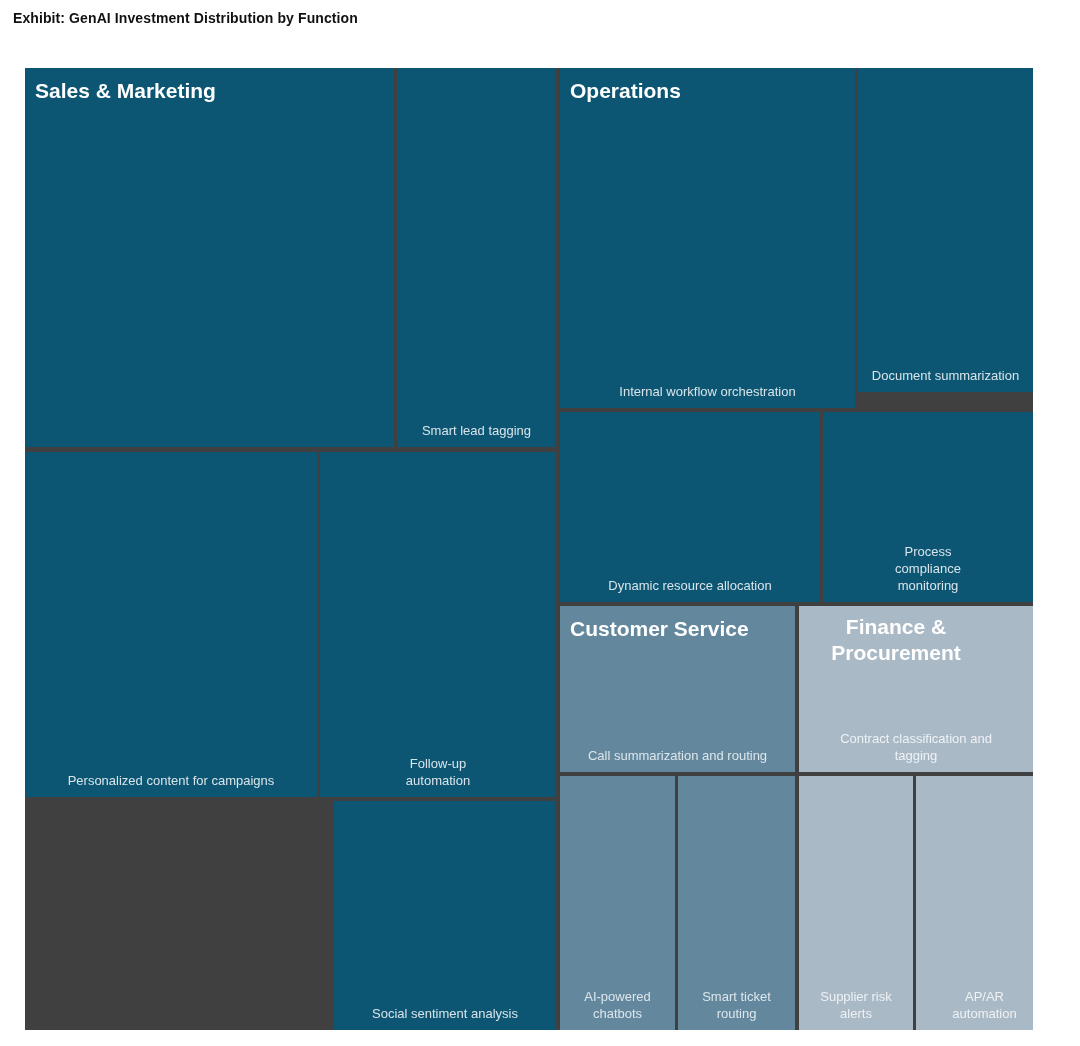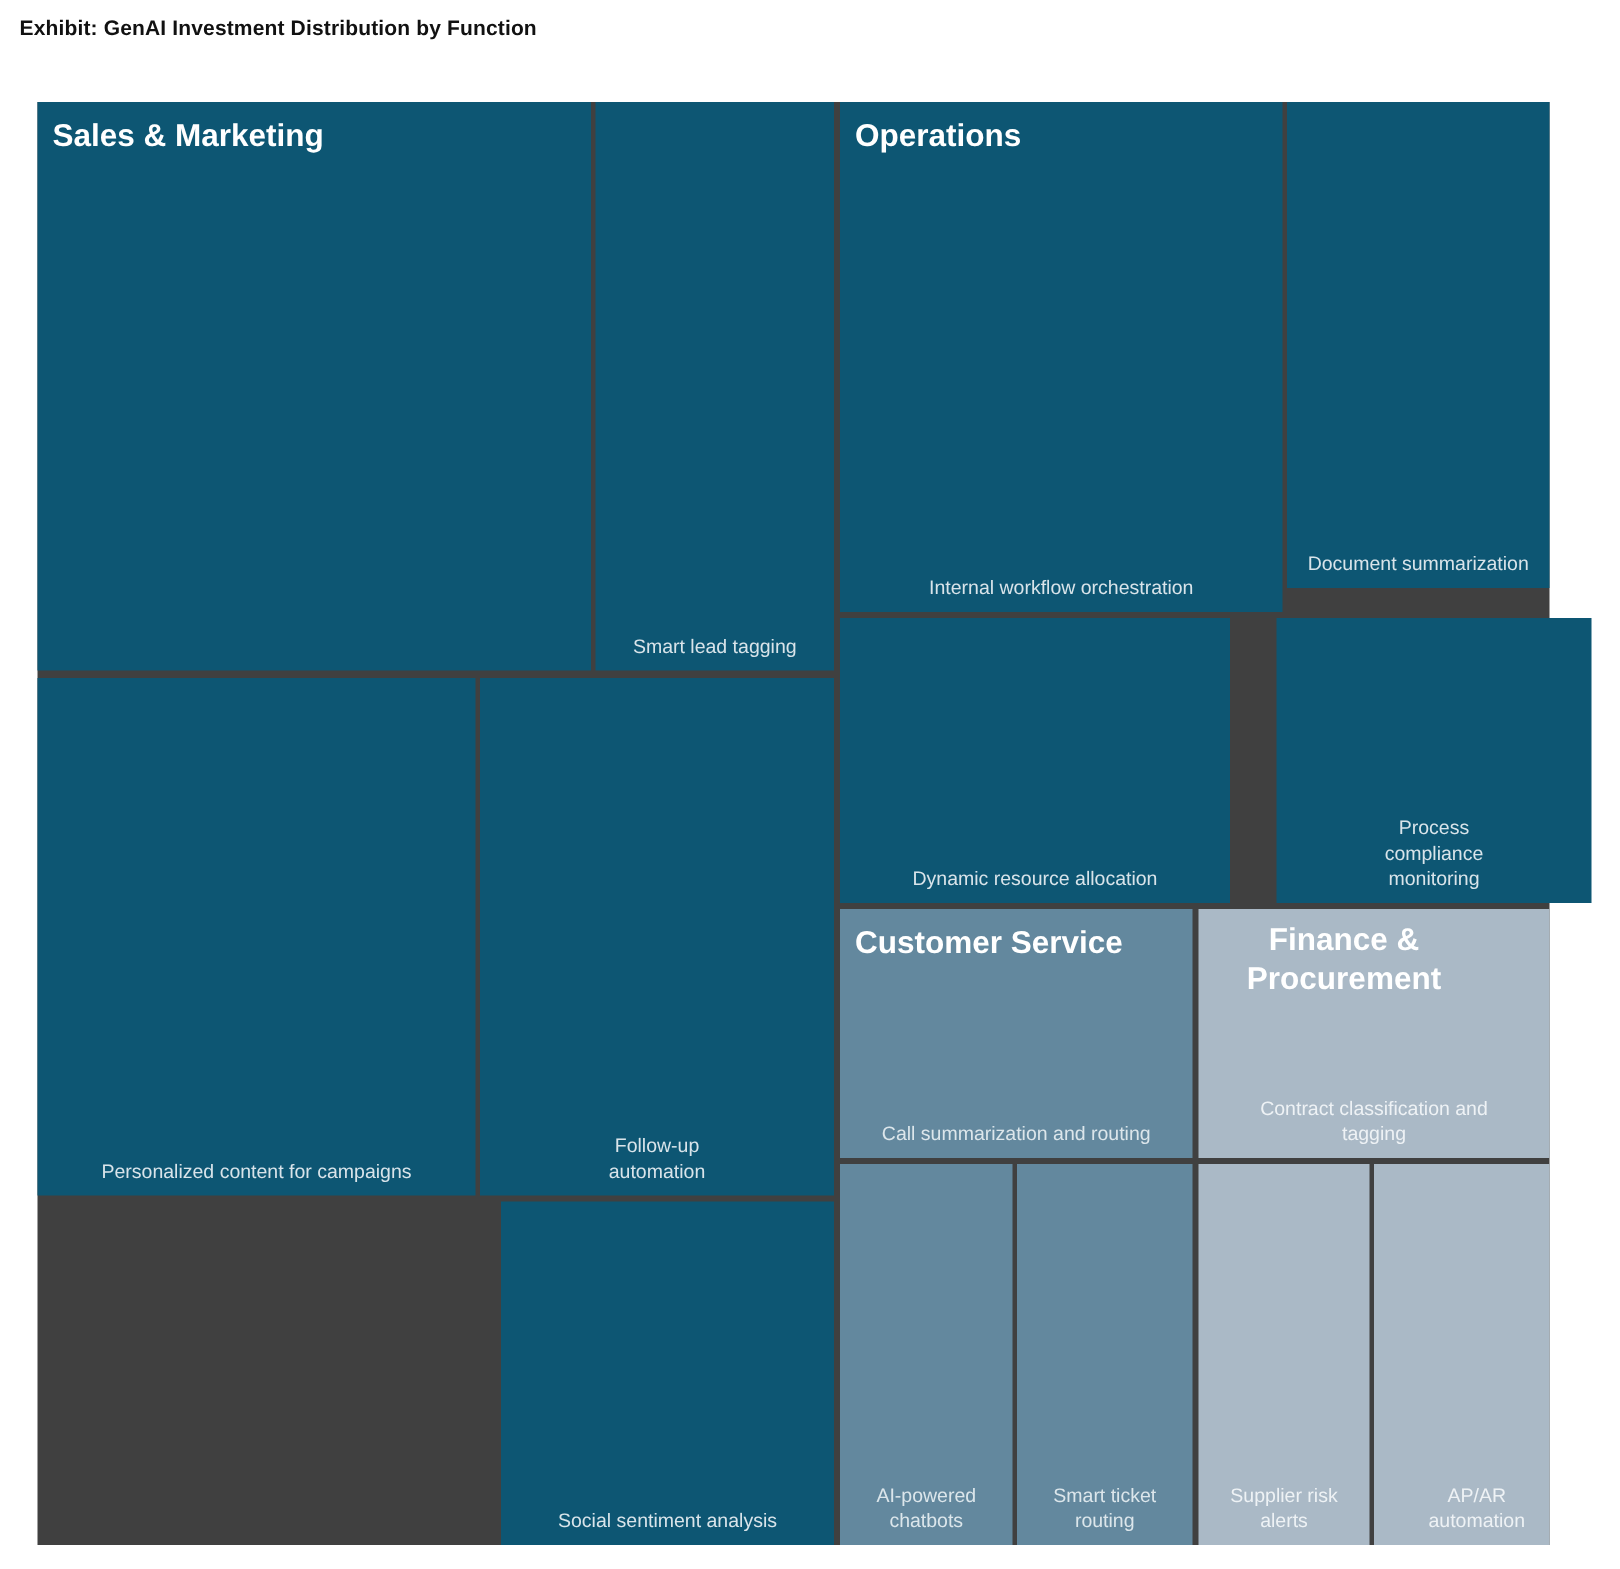--- a/index.html
+++ b/index.html
@@ -75,21 +75,21 @@
   </div>
 
   <div class="cell c-dark noh" style="left:833px;top:0px;width:175px;height:324px">
     <div class="lbl" style="max-width:160px">Document summarization</div>
   </div>
 
   <div class="cell c-dark noh" style="left:535px;top:344px;width:260px;height:190px">
     <div class="lbl" style="max-width:200px">Dynamic resource allocation</div>
   </div>
 
-  <div class="cell c-dark noh" style="left:826px;top:344px;width:210px;height:190px">
+  <div class="cell c-dark noh" style="left:798px;top:344px;width:210px;height:190px">
     <div class="lbl" style="max-width:112px">Process compliance monitoring</div>
   </div>
 
   <div class="cell c-mid" style="left:535px;top:538px;width:235px;height:166px">
     <div class="ghead">Customer Service</div>
     <div class="lbl" style="max-width:195px">Call summarization and routing</div>
   </div>
 
   <div class="cell c-mid noh" style="left:535px;top:708px;width:115px;height:254px">
     <div class="lbl" style="max-width:80px">AI-powered chatbots</div>

